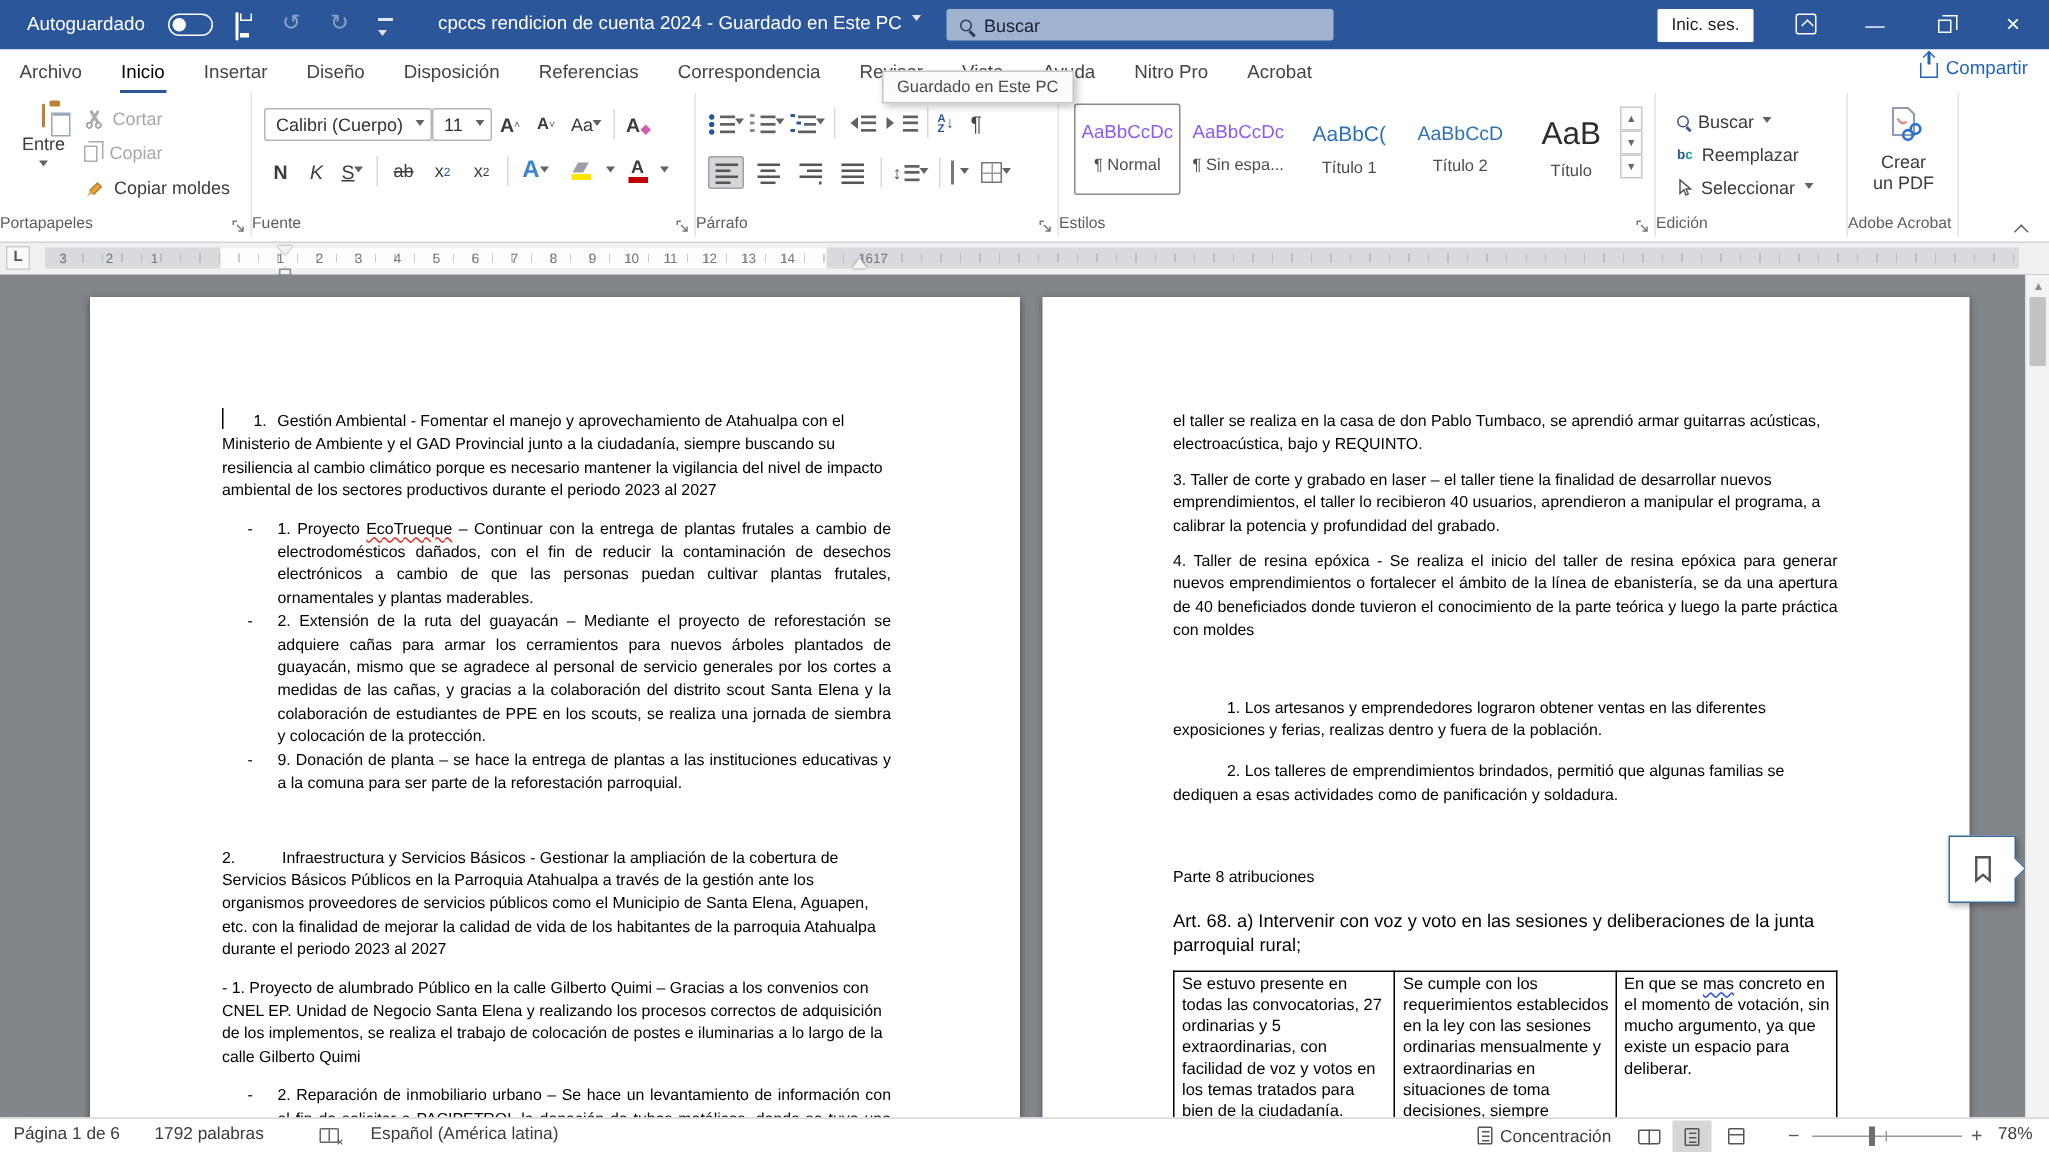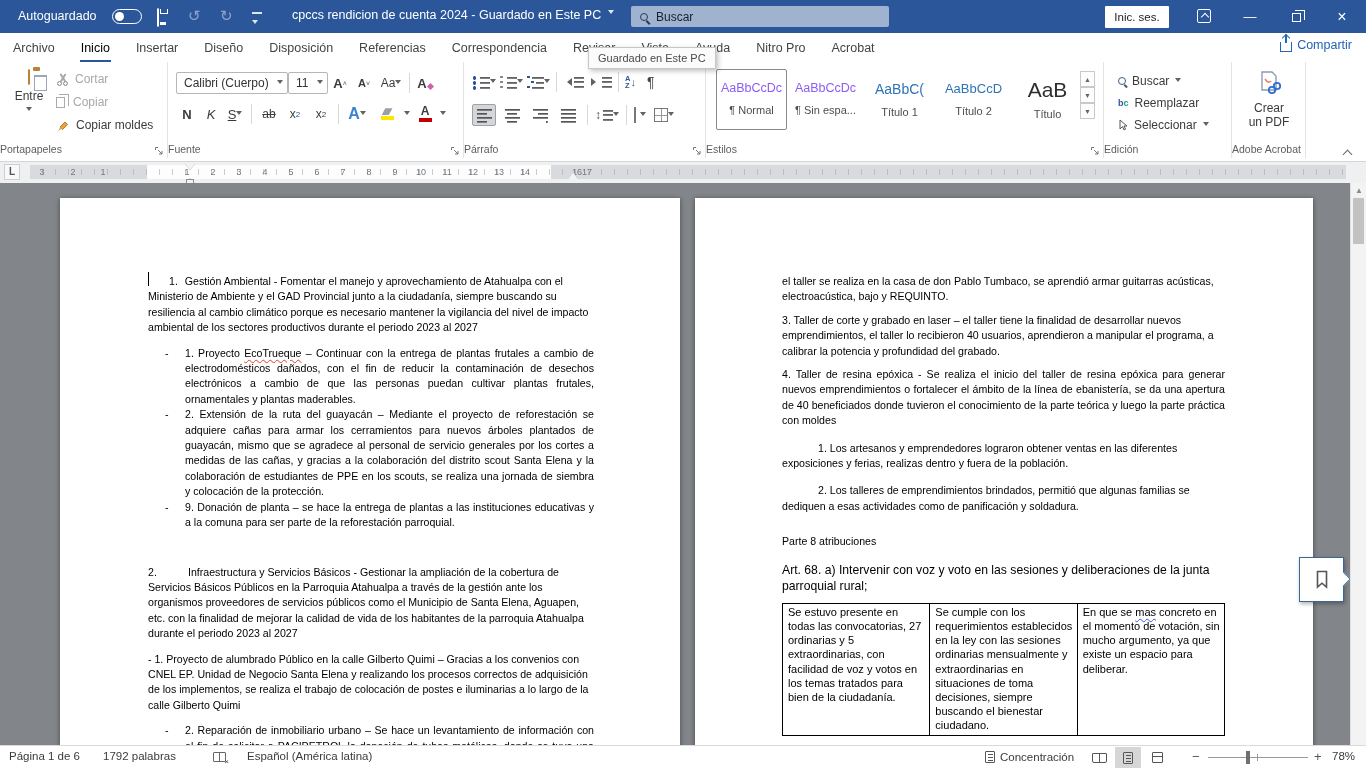--- a/index.html
+++ b/index.html
@@ -157,21 +157,21 @@
   .list1{margin-bottom:34px}
   .mb10{margin-bottom:10px}
   .sp-red{text-decoration:underline wavy #e03c31 1px;text-underline-offset:2px}
   .sp-blue{text-decoration:underline wavy #3355dd 1px;text-underline-offset:2px}
   .caret-line{position:absolute;left:88px;top:74px;width:1.3px;height:14px;background:#000}
   .ind36{text-indent:36px}
   .just{text-align:justify}
   .arial-p{font-size:12.2px;line-height:16px}
   table.doc-tbl{border-collapse:collapse;width:443px;table-layout:fixed;margin-top:2px}
   table.doc-tbl td{border:1.2px solid #000;vertical-align:top;padding:1px 4px 2px 5px;font-size:11px;line-height:14.2px}
-  .mb8{margin-bottom:8px}.mb24{margin-bottom:12px}.mb12{margin-bottom:12px}.mb28{margin-bottom:20px}
+  .mb8{margin-bottom:8px}.mb24{margin-bottom:36px}.mb12{margin-bottom:12px}.mb28{margin-bottom:40px}
 
   
   #bmfly{position:absolute;left:1299px;top:374px;width:45px;height:45px;background:#fff;border:1.4px solid #3a6795;box-shadow:1px 2px 4px rgba(0,0,0,.3);display:flex;align-items:center;justify-content:center}
   #bmfly .arrow{position:absolute;right:-6px;top:16px;width:10px;height:10px;background:#fff;border-top:1.4px solid #3a6795;border-right:1.4px solid #3a6795;transform:rotate(45deg)}
 
   
   #vscroll{position:absolute;right:0;top:0;width:16px;height:562px;background:#f3f3f3;border-left:1px solid #e0e0e0}
   #vscroll .up{position:absolute;top:3px;left:0;width:16px;text-align:center;font-size:8px;color:#8a8a8a}
   #vscroll .thumb{position:absolute;top:15px;left:2px;width:11px;height:46px;background:#c2c2c2;border-radius:1px}
 

